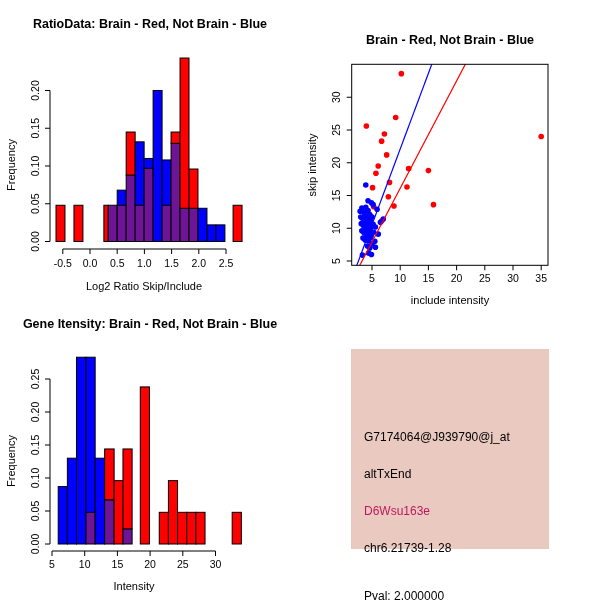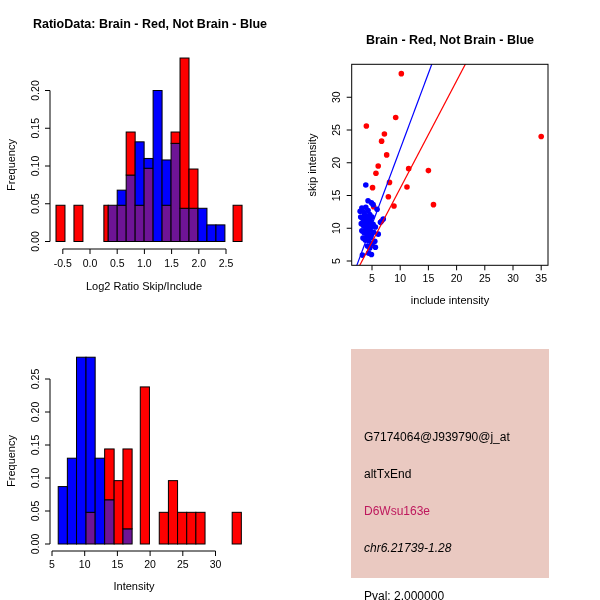--- a/index.html
+++ b/index.html
@@ -5,21 +5,21 @@
   html,body{margin:0;padding:0;background:#ffffff;}
   body{width:600px;height:600px;overflow:hidden;font-family:"Liberation Sans",sans-serif;}
   .canvas{position:relative;width:600px;height:600px;background:#ffffff;}
   .panel{position:absolute;width:300px;height:300px;padding-left:17px;}
   .panel svg{position:absolute;left:0;top:0;}
   .chart-title{
     position:absolute;top:17px;left:0;width:300px;
     text-align:center;font-weight:bold;font-size:12.5px;color:#000;
     letter-spacing:0px;white-space:nowrap;
   }
-  .info-box{position:absolute;left:51px;top:49px;width:198px;height:229px;}
+  .info-box{position:absolute;left:51px;top:49px;width:198px;height:200px;}
   .info-line{position:absolute;left:13px;font-size:12px;white-space:nowrap;}
 </style>
 </head>
 <body>
 
 <div class="canvas">
 
   <div class="panel" style="left:0;top:0">
     <div class="chart-title">RatioData: Brain - Red, Not Brain - Blue</div>
     <svg id="svg-ratio_hist" width="300" height="300">
@@ -186,20 +186,21 @@
         <line x1="51.7" y1="114" x2="46.7" y2="114" stroke="#000" stroke-width="1"></line>
         <text x="39.5" y="114" fill="#000" font-size="10.5" font-family="&quot;Liberation Sans&quot;,sans-serif" text-anchor="middle" transform="rotate(-90 39.5 114)">25</text>
         <line x1="51.7" y1="81.25" x2="46.7" y2="81.25" stroke="#000" stroke-width="1"></line>
         <text x="39.5" y="81.25" fill="#000" font-size="10.5" font-family="&quot;Liberation Sans&quot;,sans-serif" text-anchor="middle" transform="rotate(-90 39.5 81.25)">30</text>
         <text x="150" y="288" fill="#000" font-size="11" font-family="&quot;Liberation Sans&quot;,sans-serif" text-anchor="middle">include intensity</text>
         <text x="16" y="149" fill="#000" font-size="11" font-family="&quot;Liberation Sans&quot;,sans-serif" text-anchor="middle" transform="rotate(-90 16 149)">skip intensity</text>
       </svg>
   </div>
 
   <div class="panel" style="left:0;top:300px">
+    <div class="chart-title">Gene Itensity: Brain - Red, Not Brain - Blue</div>
     <svg id="svg-gene_hist" width="300" height="300">
         <line x1="50" y1="244" x2="50" y2="79" stroke="#000" stroke-width="1"></line>
         <line x1="50" y1="244" x2="45" y2="244" stroke="#000" stroke-width="1"></line>
         <text x="39" y="244" fill="#000" font-size="10.5" font-family="&quot;Liberation Sans&quot;,sans-serif" text-anchor="middle" transform="rotate(-90 39 244)">0.00</text>
         <line x1="50" y1="211" x2="45" y2="211" stroke="#000" stroke-width="1"></line>
         <text x="39" y="211" fill="#000" font-size="10.5" font-family="&quot;Liberation Sans&quot;,sans-serif" text-anchor="middle" transform="rotate(-90 39 211)">0.05</text>
         <line x1="50" y1="178" x2="45" y2="178" stroke="#000" stroke-width="1"></line>
         <text x="39" y="178" fill="#000" font-size="10.5" font-family="&quot;Liberation Sans&quot;,sans-serif" text-anchor="middle" transform="rotate(-90 39 178)">0.10</text>
         <line x1="50" y1="145" x2="45" y2="145" stroke="#000" stroke-width="1"></line>
         <text x="39" y="145" fill="#000" font-size="10.5" font-family="&quot;Liberation Sans&quot;,sans-serif" text-anchor="middle" transform="rotate(-90 39 145)">0.15</text>
@@ -241,18 +242,18 @@
         <rect x="195.88" y="212.32" width="9.156000000000006" height="31.680000000000007" fill="#FF0000" stroke="#000" stroke-width="1"></rect>
         <rect x="232.177" y="212.32" width="9.156000000000034" height="31.680000000000007" fill="#FF0000" stroke="#000" stroke-width="1"></rect>
       </svg>
   </div>
 
   <div class="panel" style="left:300px;top:300px">
     <div class="info-box" id="info-box" style="background: rgb(234, 201, 193);">
         <div class="info-line" style="top: 81px; color: rgb(0, 0, 0);">G7174064@J939790@j_at</div>
         <div class="info-line" style="top: 118px; color: rgb(0, 0, 0); text-align: center;">altTxEnd</div>
         <div class="info-line" style="top: 155px; color: #be185d;">D6Wsu163e</div>
-        <div class="info-line" style="top: 192px; color: rgb(0, 0, 0); font-style: italic;">chr6.21739-1.28</div>
+        <div class="info-line" style="top: 192px; color: rgb(0, 0, 0);">chr6.21739-1.28</div>
         <div class="info-line" style="top: 215px; color: #000000; margin-top: 25px;">Pval: 2.000000</div>
       </div>
   </div>
 
 </div>
 
 </body></html>

